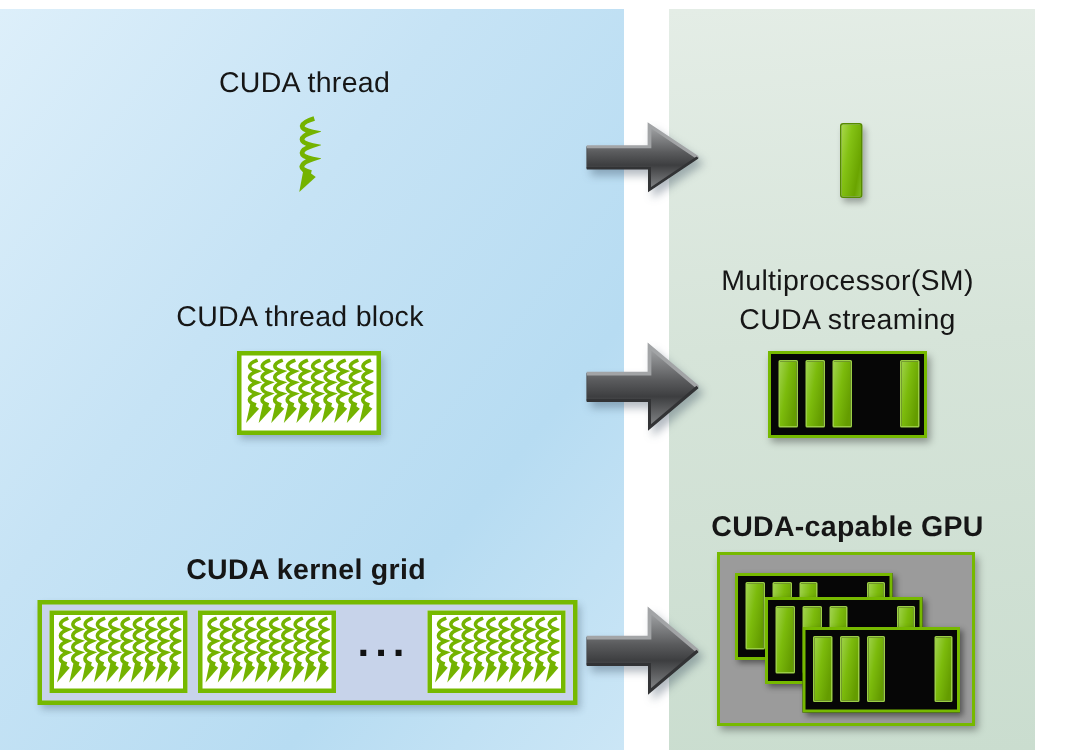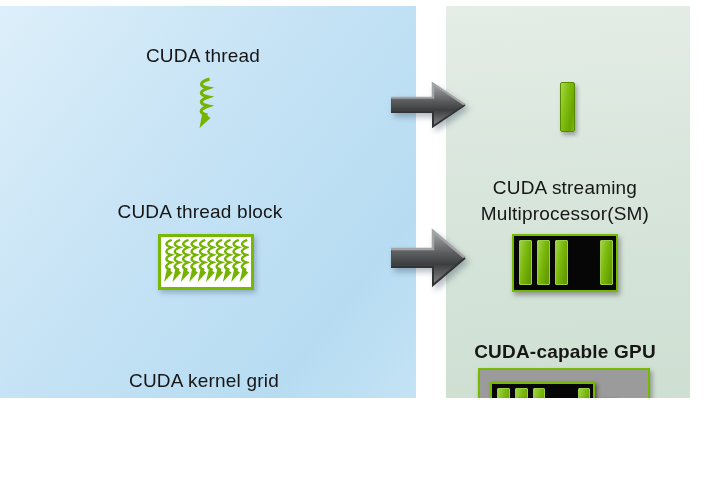--- a/index.html
+++ b/index.html
@@ -1,16 +1,16 @@
 <!DOCTYPE html>
 <html><head>
 <meta charset="utf-8">
 <style>
   html,body{margin:0;padding:0;background:#fff;}
-  .canvas{position:relative;width:713px;height:398px;background:#ffffff;overflow:hidden;
+  .canvas{position:relative;width:713px;height:500px;background:#ffffff;overflow:hidden;
           font-family:"Liberation Sans", sans-serif;color:#151515;}
   .panel{position:absolute;top:6px;height:494px;}
   .panel-left{left:0;width:416px;
     background:linear-gradient(128deg,#ddeffa 0%,#c6e3f5 38%,#b7dcf2 72%,#cbe6f6 100%);}
   .panel-right{left:446px;width:244px;
     background:linear-gradient(176deg,#e4ede6 0%,#d6e4d9 45%,#caddcf 100%);}
   .label{position:absolute;font-size:19px;line-height:22px;text-align:center;
          letter-spacing:.2px;color:#161616;}
   .label.two-line{line-height:26px;}
   
@@ -114,32 +114,32 @@
 
   <div class="flow-arrow arrow-2">
     <svg viewBox="0 0 76 68" width="76" height="68" preserveAspectRatio="none">
       <polygon points="0,25 42,25 42,7 74,34 42,61 42,43 0,43" fill="url(#arrowGrad)" stroke="#4a4b4d" stroke-width="1"></polygon>
       <path d="M0,25 L42,25 L42,7 L74,34" fill="none" stroke="#a2a4a6" stroke-width="2.5"></path>
       <path d="M74,34 L42,61 L42,43 L0,43" fill="none" stroke="#323335" stroke-width="2"></path>
     </svg>
   </div>
 
   <div class="label two-line" style="left:455px;top:175px;width:220px;">
+    <div>Multiprocessor(SM)</div>
     <div>CUDA streaming</div>
-    <div>Multiprocessor(SM)</div>
   </div>
 
   <div class="sm-chip sm-main">
       <div class="bar" style="left: 4.9%; width: 12.7%;"></div>
       <div class="bar" style="left: 22.5%; width: 12.7%;"></div>
       <div class="bar" style="left: 40.2%; width: 12.7%;"></div>
       <div class="bar" style="left: 84.8%; width: 12.7%;"></div>
     </div>
 
-  <div class="label" style="left:104px;top:370px;width:200px;">CUDA kernel grid</div>
+  <div class="label" style="left:104px;top:370px;width:200px;font-weight:bold;">CUDA kernel grid</div>
 
   <div class="grid-box">
     <div class="grid-cell cell-1">
       <div class="thread-grid">
           <svg viewBox="0 0 84 46" preserveAspectRatio="none" width="100%" height="100%">
             <use href="#t-shape" x="0"></use>
             <use href="#t-shape" x="8.2"></use>
             <use href="#t-shape" x="16.4"></use>
             <use href="#t-shape" x="24.599999999999998"></use>
             <use href="#t-shape" x="32.8"></use>

